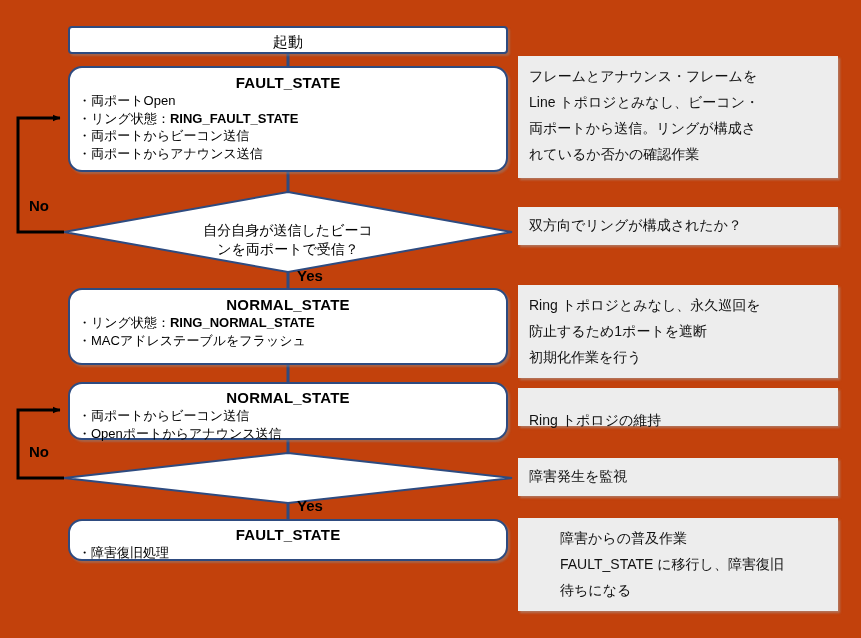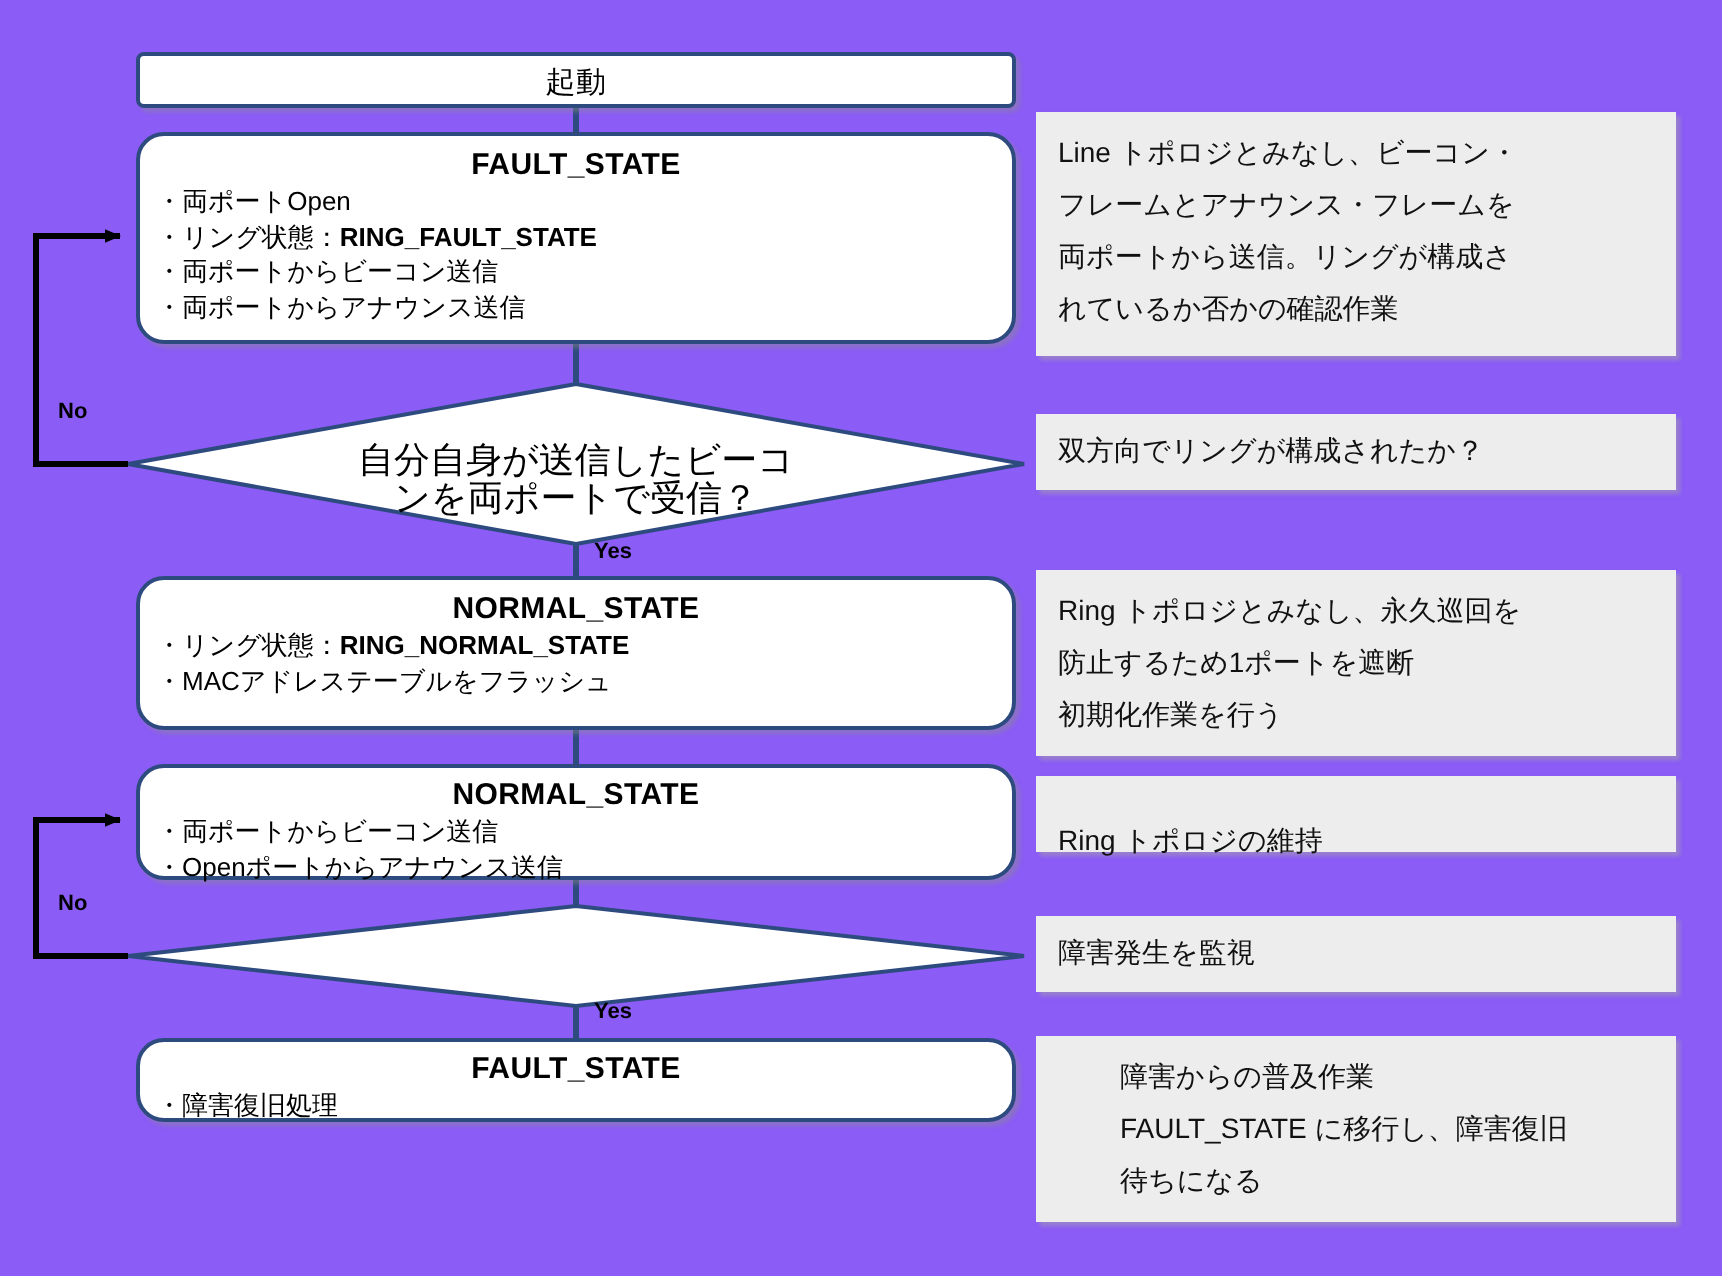--- a/index.html
+++ b/index.html
@@ -9,21 +9,21 @@
     background: #ffffff;
   }
   body {
     font-family: "Liberation Sans", "DejaVu Sans", sans-serif;
     color: #000000;
   }
   #canvas {
     position: relative;
     width: 861px;
     height: 638px;
-    background: #8b5cf6;
+    background: #c2410c;
     overflow: hidden;
   }
 
   
   .node {
     position: absolute;
     box-sizing: border-box;
     border: 2px solid #2e4b80;
     background: #ffffff;
     box-shadow: 2px 2px 2px rgba(140,140,140,0.45);
@@ -62,21 +62,21 @@
     padding: 7px 10px 8px 11px;
     font-size: 14px;
     line-height: 26px;
     color: #111111;
   }
 
   
   .edge-label {
     position: absolute;
     font-weight: bold;
-    font-size: 11px;
+    font-size: 15px;
     line-height: 16px;
     color: #000000;
     white-space: nowrap;
   }
 
   
   #wires {
     position: absolute;
     left: 0;
     top: 0;
@@ -95,21 +95,21 @@
     fill: none;
   }
   .conn-black {
     stroke: #000000;
     stroke-width: 3;
     fill: none;
   }
   .diamond-text {
     position: absolute;
     text-align: center;
-    font-size: 18px;
+    font-size: 14px;
     line-height: 19px;
     color: #000000;
   }
 </style>
 </head>
 <body>
 
 <div id="canvas">
 
   <svg id="wires" viewBox="0 0 861 638">
@@ -181,22 +181,22 @@
   <div class="edge-label" style="left:297px; top:498px;">Yes</div>
 
   <div class="node round" style="left:68px; top:519px; width:440px; height:42px; padding:4px 0 0 0;">
     <div class="node-title">FAULT_STATE</div>
     <ul class="bullets">
       <li>・障害復旧処理</li>
     </ul>
   </div>
 
   <div class="note" style="left:518px; top:56px; width:320px; height:122px;">
+    <div>フレームとアナウンス・フレームを</div>
     <div>Line トポロジとみなし、ビーコン・</div>
-    <div>フレームとアナウンス・フレームを</div>
     <div>両ポートから送信。リングが構成さ</div>
     <div>れているか否かの確認作業</div>
   </div>
 
   <div class="note" style="left:518px; top:207px; width:320px; height:38px; line-height:24px; padding-top:6px;">
     <div>双方向でリングが構成されたか？</div>
   </div>
 
   <div class="note" style="left:518px; top:285px; width:320px; height:93px;">
     <div>Ring トポロジとみなし、永久巡回を</div>

